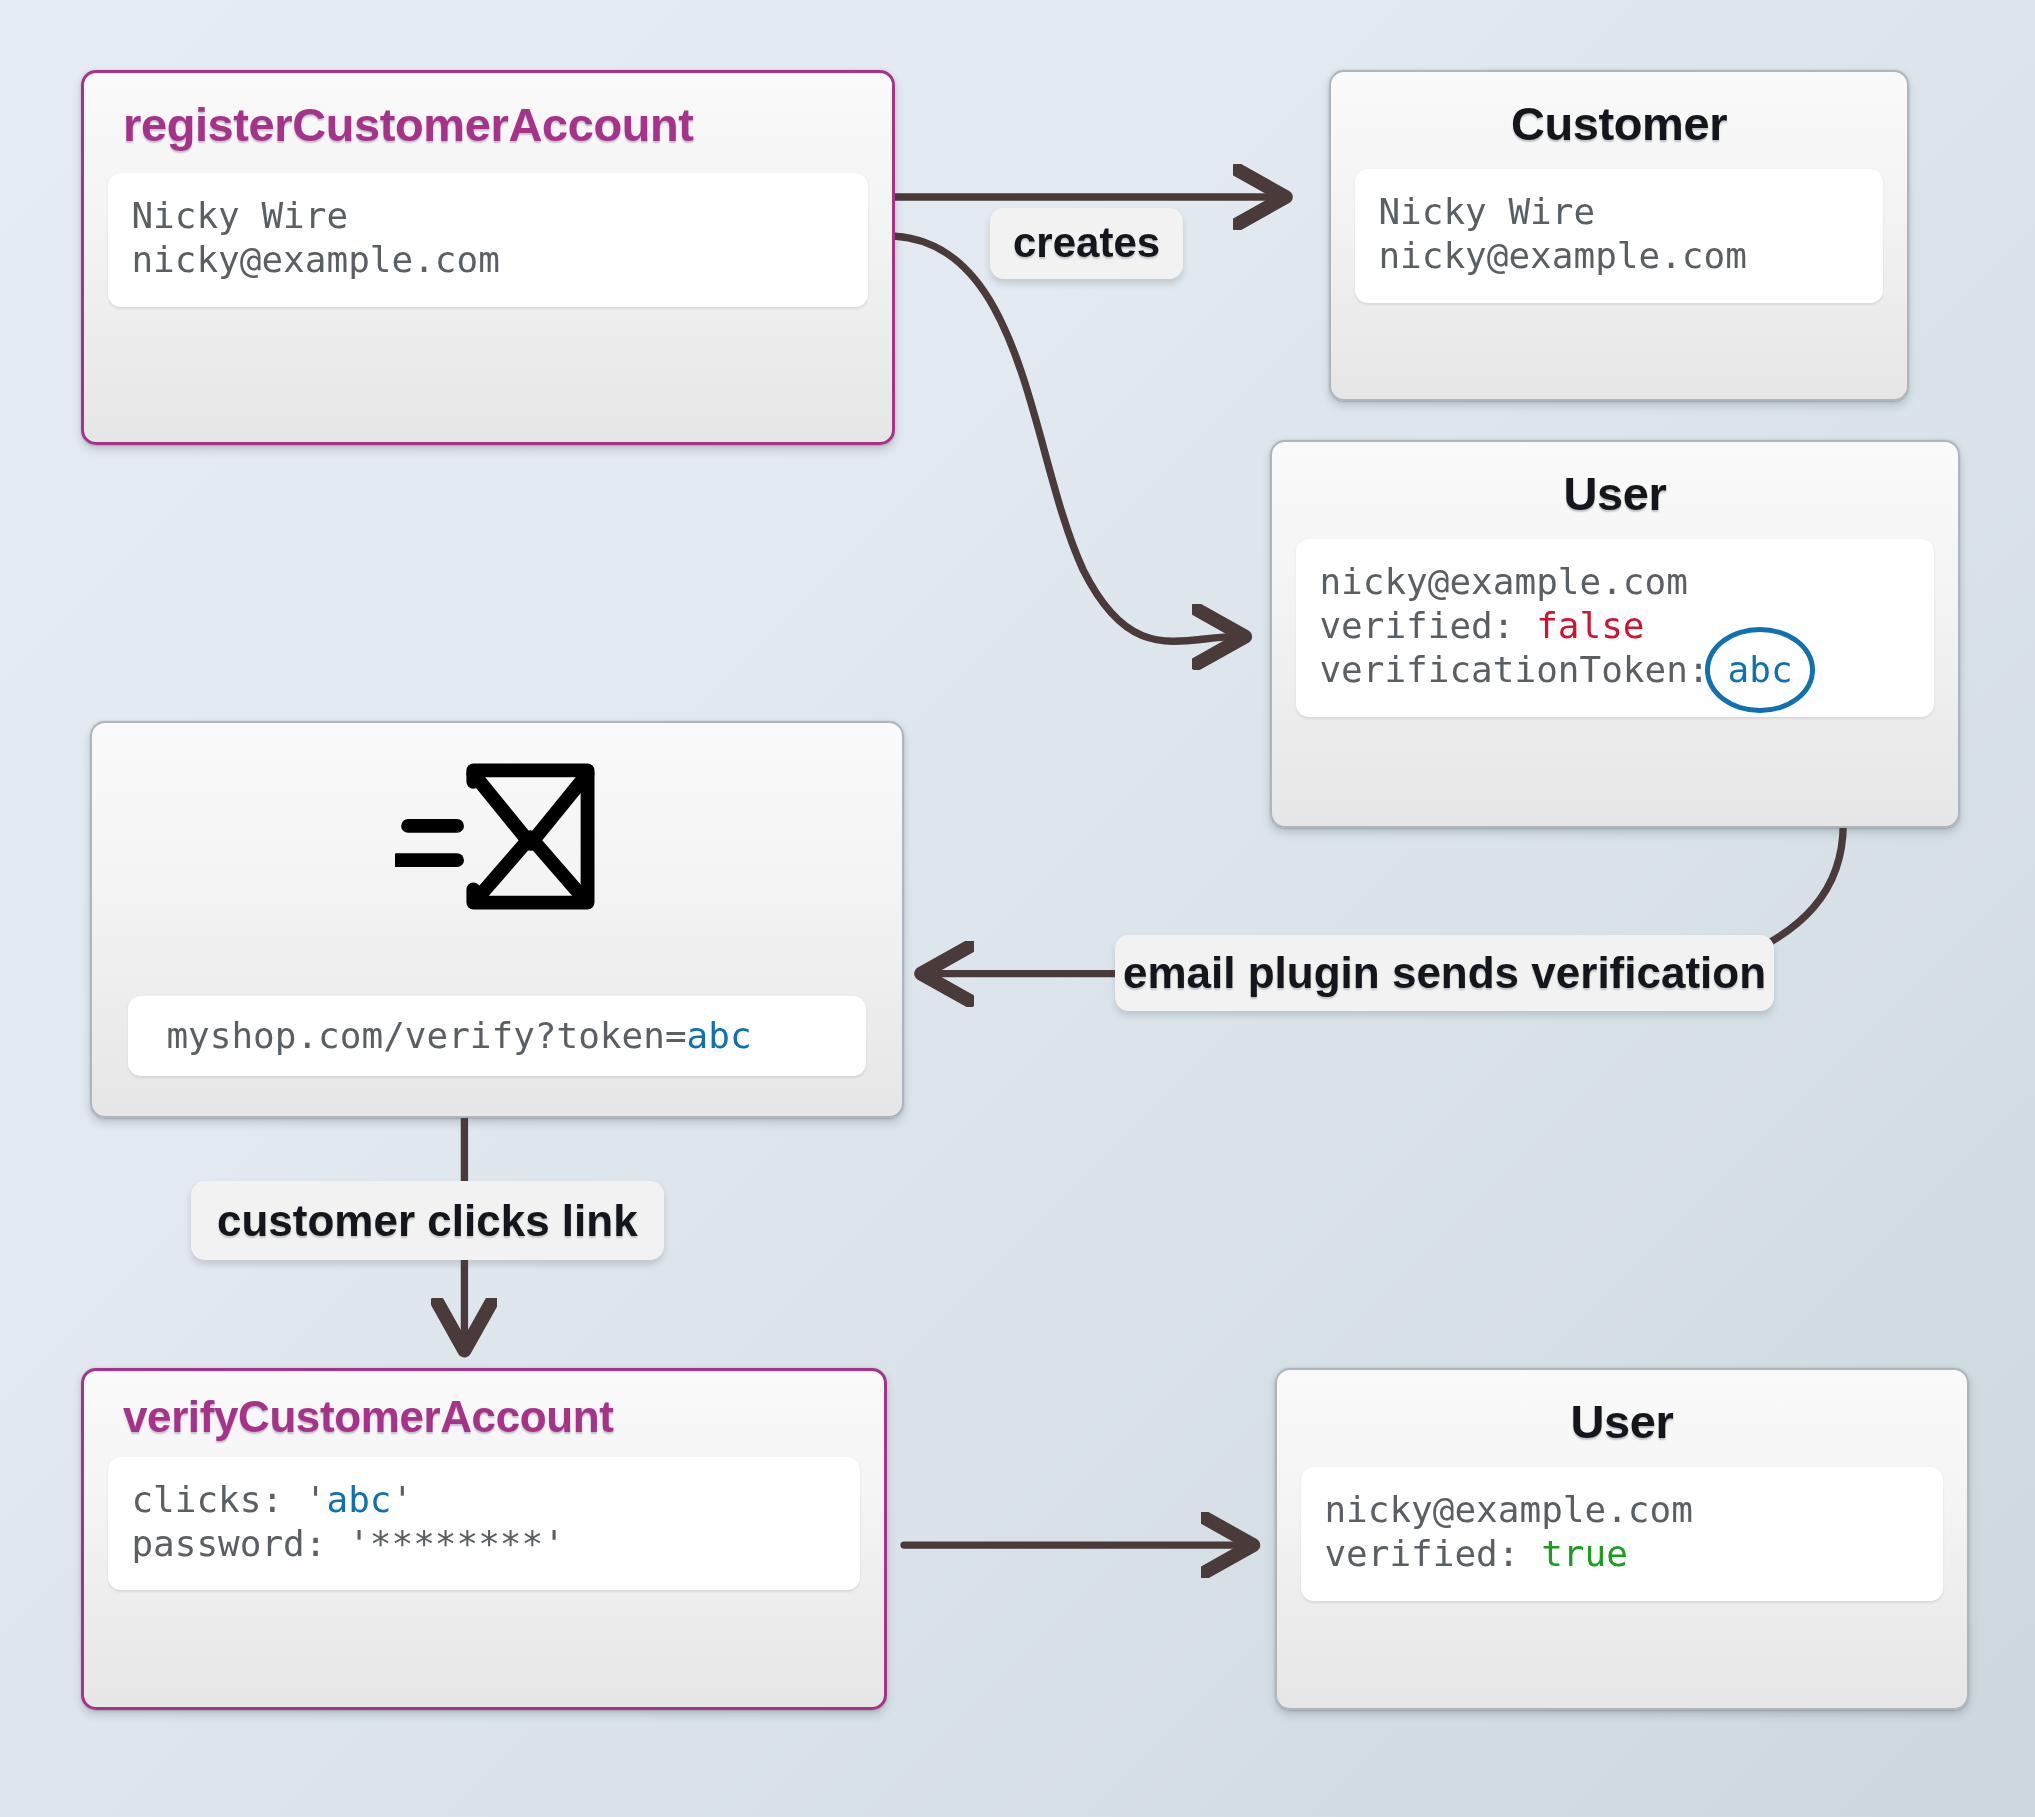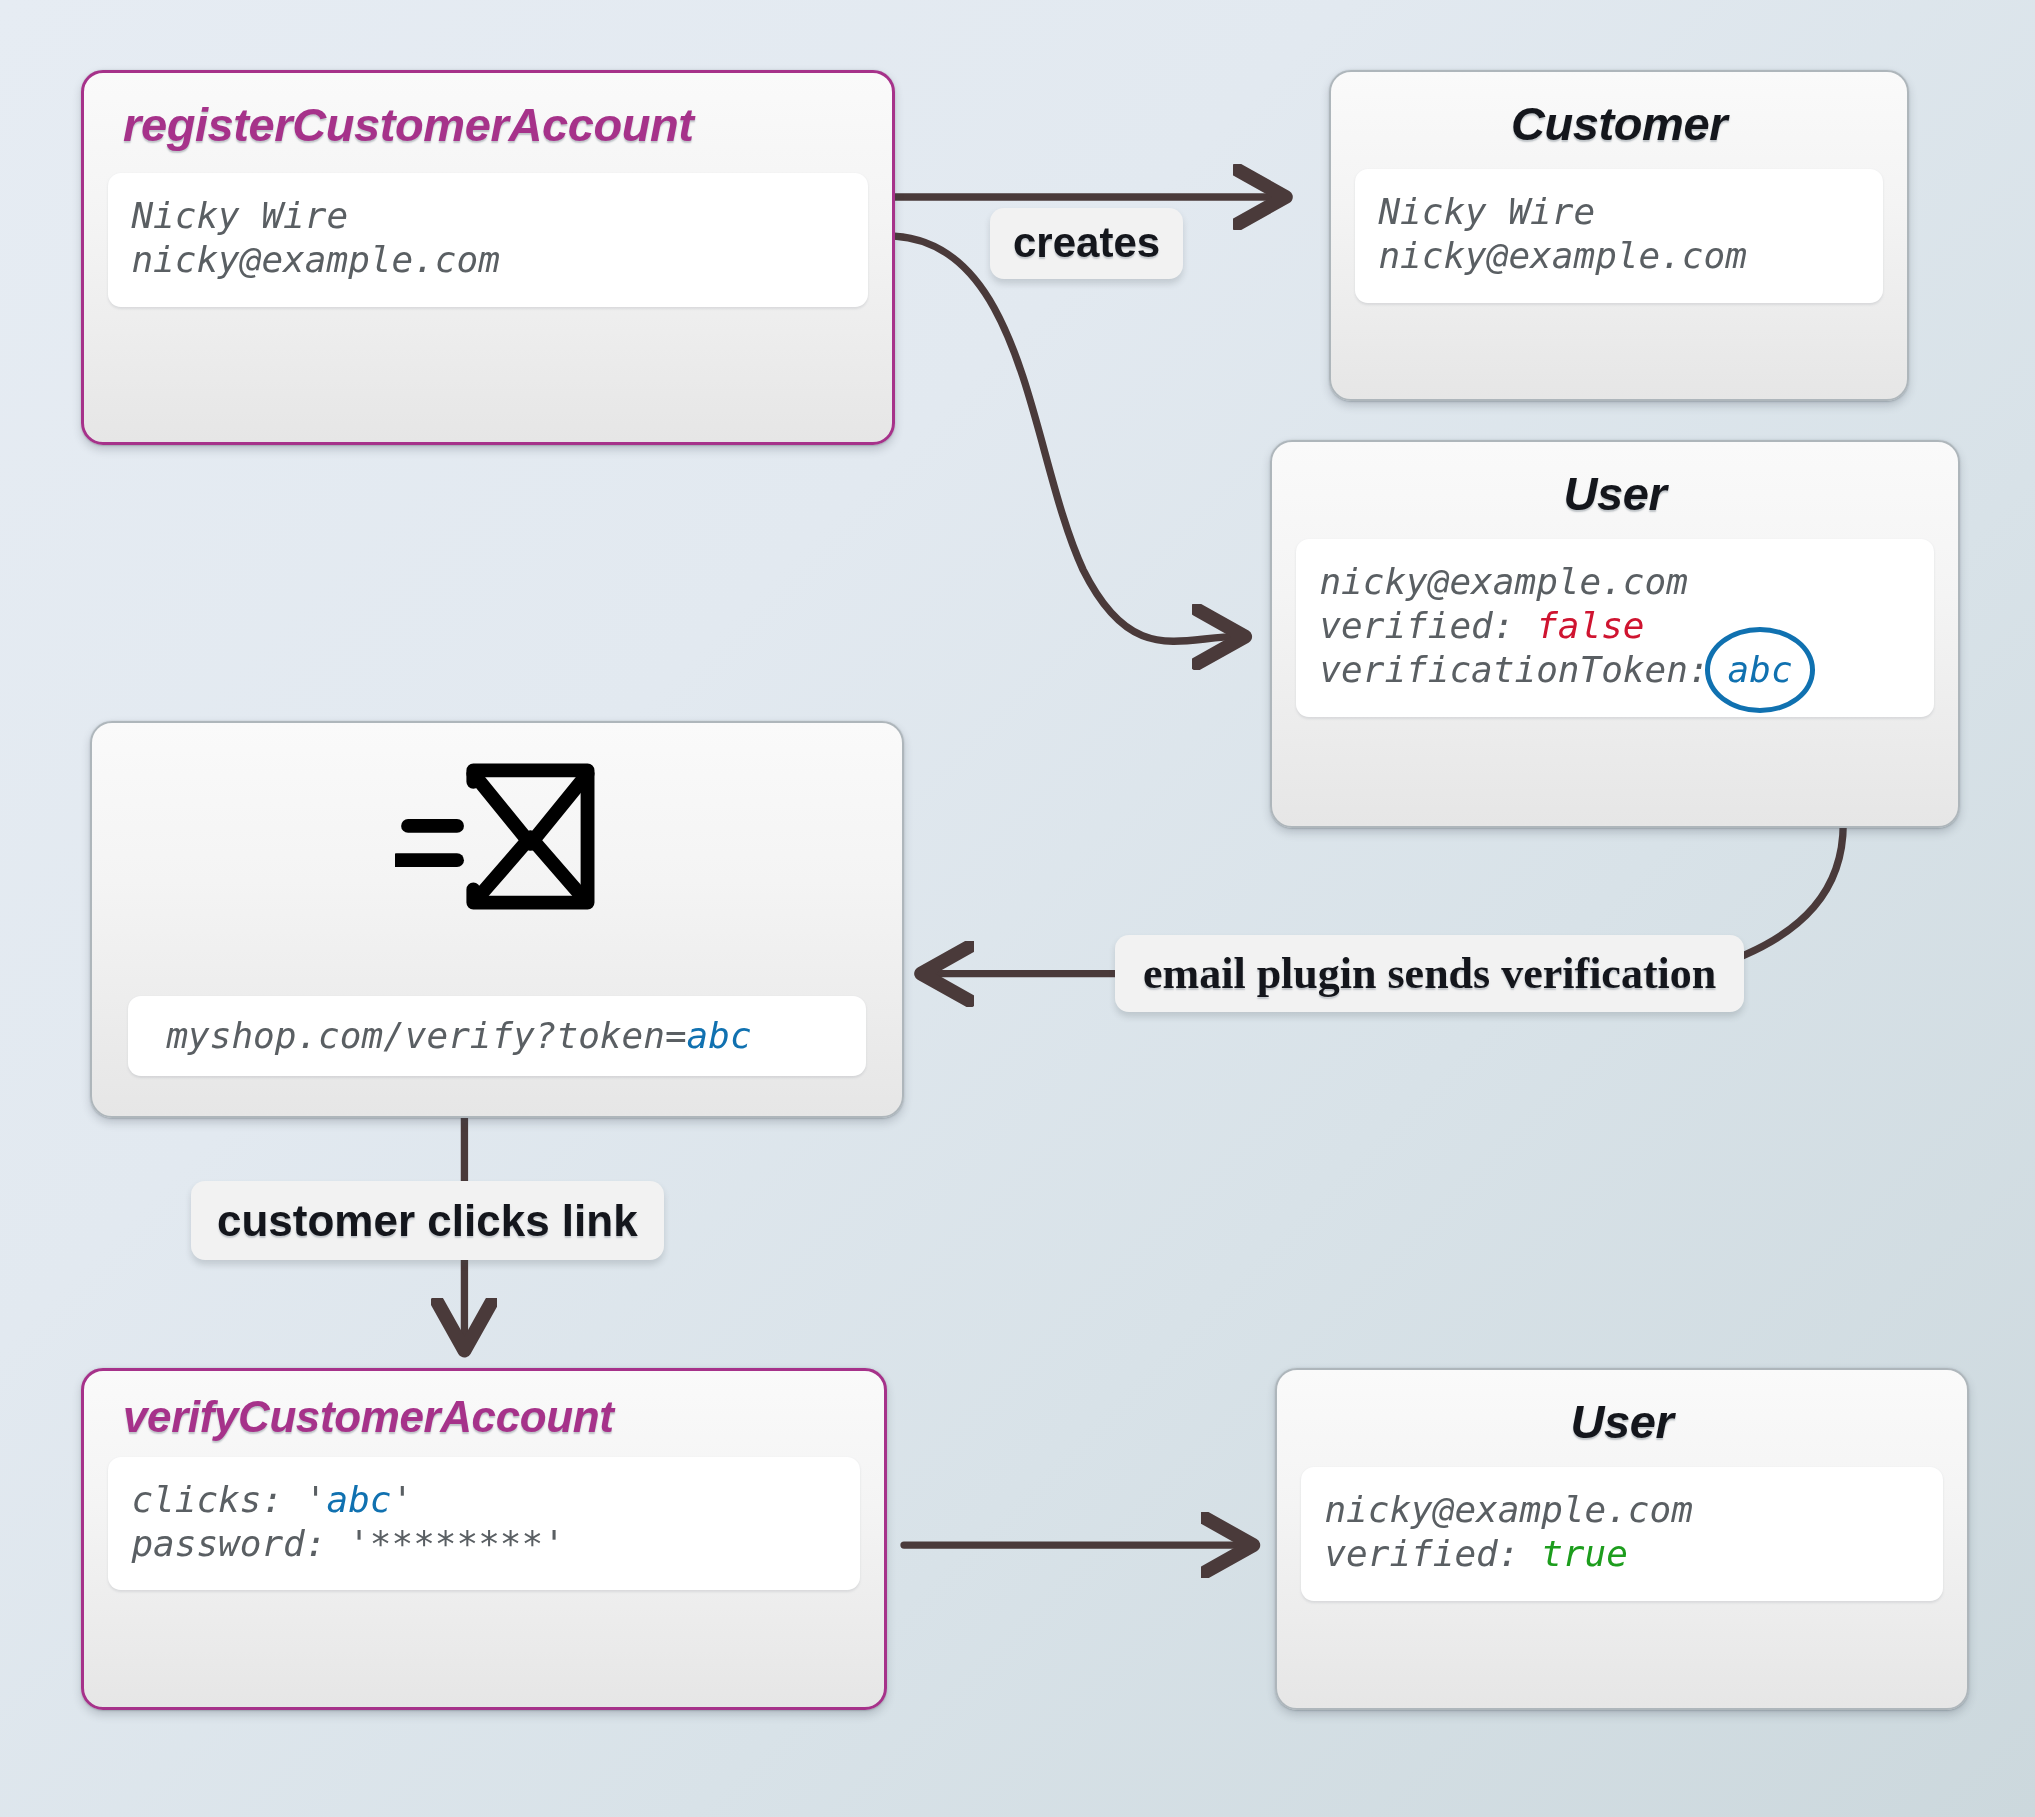--- a/index.html
+++ b/index.html
@@ -10,26 +10,25 @@
     font-family:"Liberation Sans", sans-serif;
     position:relative;overflow:hidden;
   }
   #canvas{position:absolute;left:0;top:0;width:2036px;height:1817px;}
   .edges{position:absolute;left:0;top:0;width:2036px;height:1817px;pointer-events:none;}
   .edges.under{z-index:1;}
 
   
   .node{
     position:absolute;
-    border-radius:22px;
+    border-radius:15px;
     background:linear-gradient(180deg,#fafafa 0%,#f4f4f4 40%,#e6e6e6 100%);
     box-shadow:0 4.9px 8.1px rgba(60,70,80,.22), 0 0.8px 1.6px rgba(60,70,80,.25);
     box-sizing:border-box;
     z-index:3;
-    font-style:italic;
   }
   .node.plain{border:2.4px solid #aeb6bb;}
   .node.accent{border:3.3px solid #a6328a;}
 
   .node-title{
     text-align:center;
     font-weight:bold;
     font-size:47px;
     letter-spacing:-0.4px;
     color:#14161c;
@@ -178,18 +177,18 @@
   <div class="node plain" style="left:1275px;top:1368px;width:694px;height:342px;">
     <div class="node-title">User</div>
     <div class="panel">
       <div class="row">nicky@example.com</div>
       <div class="row"><span>verified: </span><span class="val-true">true</span></div>
     </div>
   </div>
 
   <div class="edge-label" style="left:990px;top:208px;font-size:42px;">creates</div>
 
-  <div class="edge-label" style="left:1115px;top:935px;font-size:44px;padding:13px 28px;font-family:Liberation Serif, serif;">email plugin sends verification</div>
+  <div class="edge-label" style="left:1115px;top:935px;font-size:44px;padding:13px 8px;">email plugin sends verification</div>
 
   <div class="edge-label" style="left:191px;top:1181px;font-size:44px;padding:14.7px 26px;">customer clicks link</div>
 
 </div>
 
 
 </body></html>

